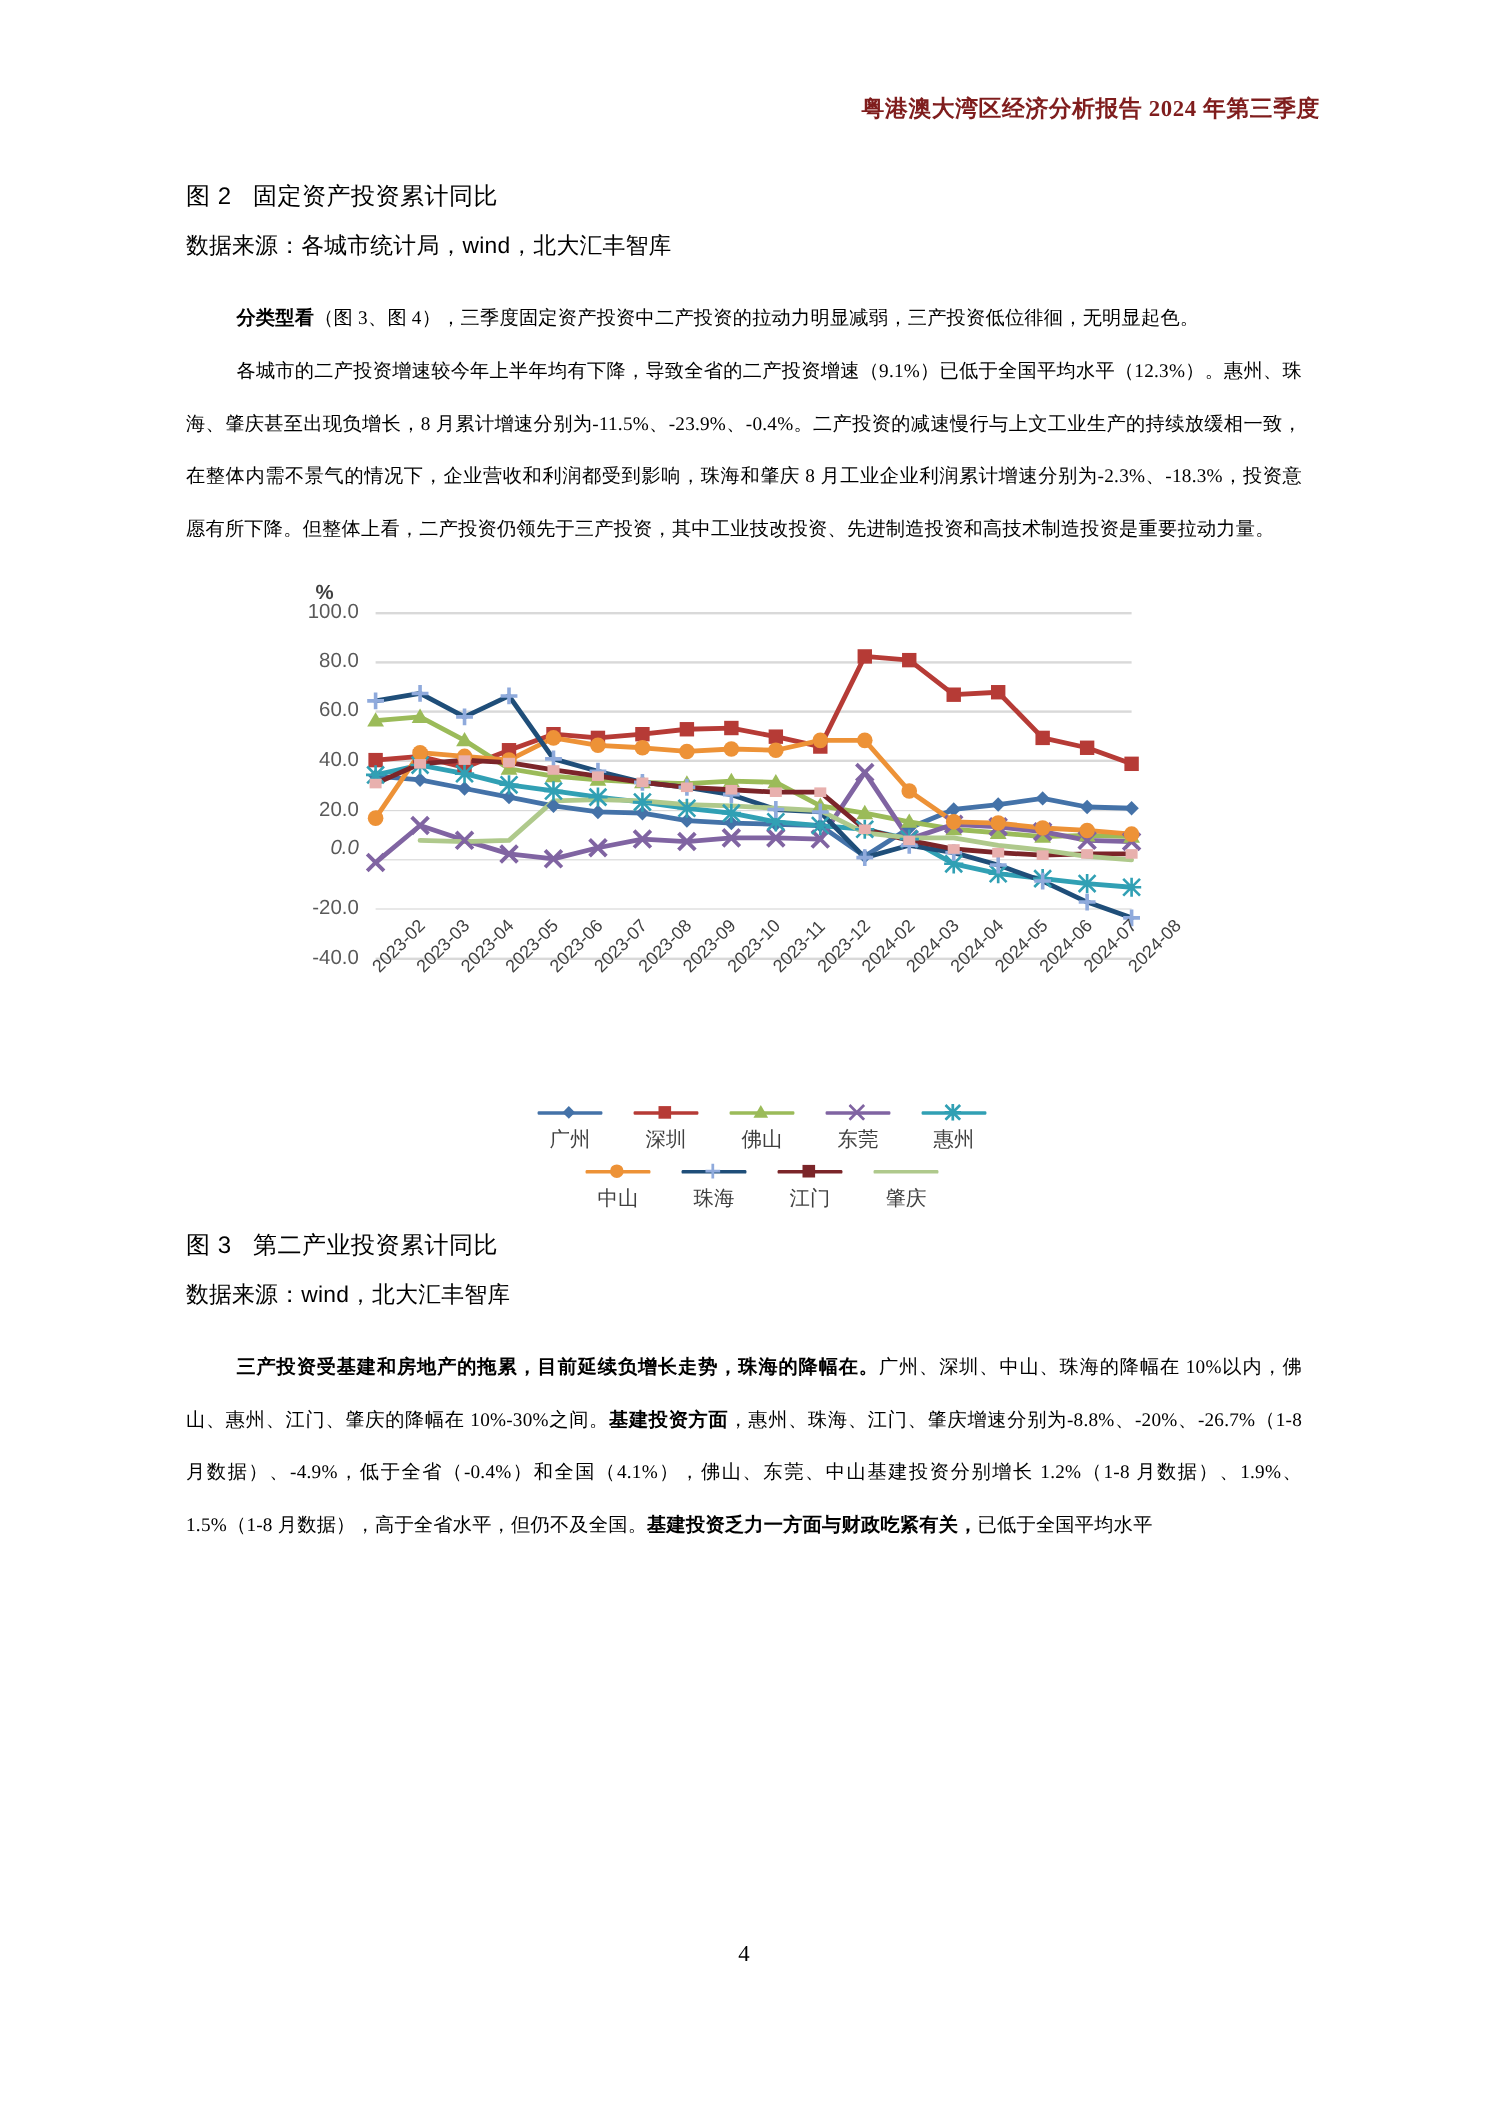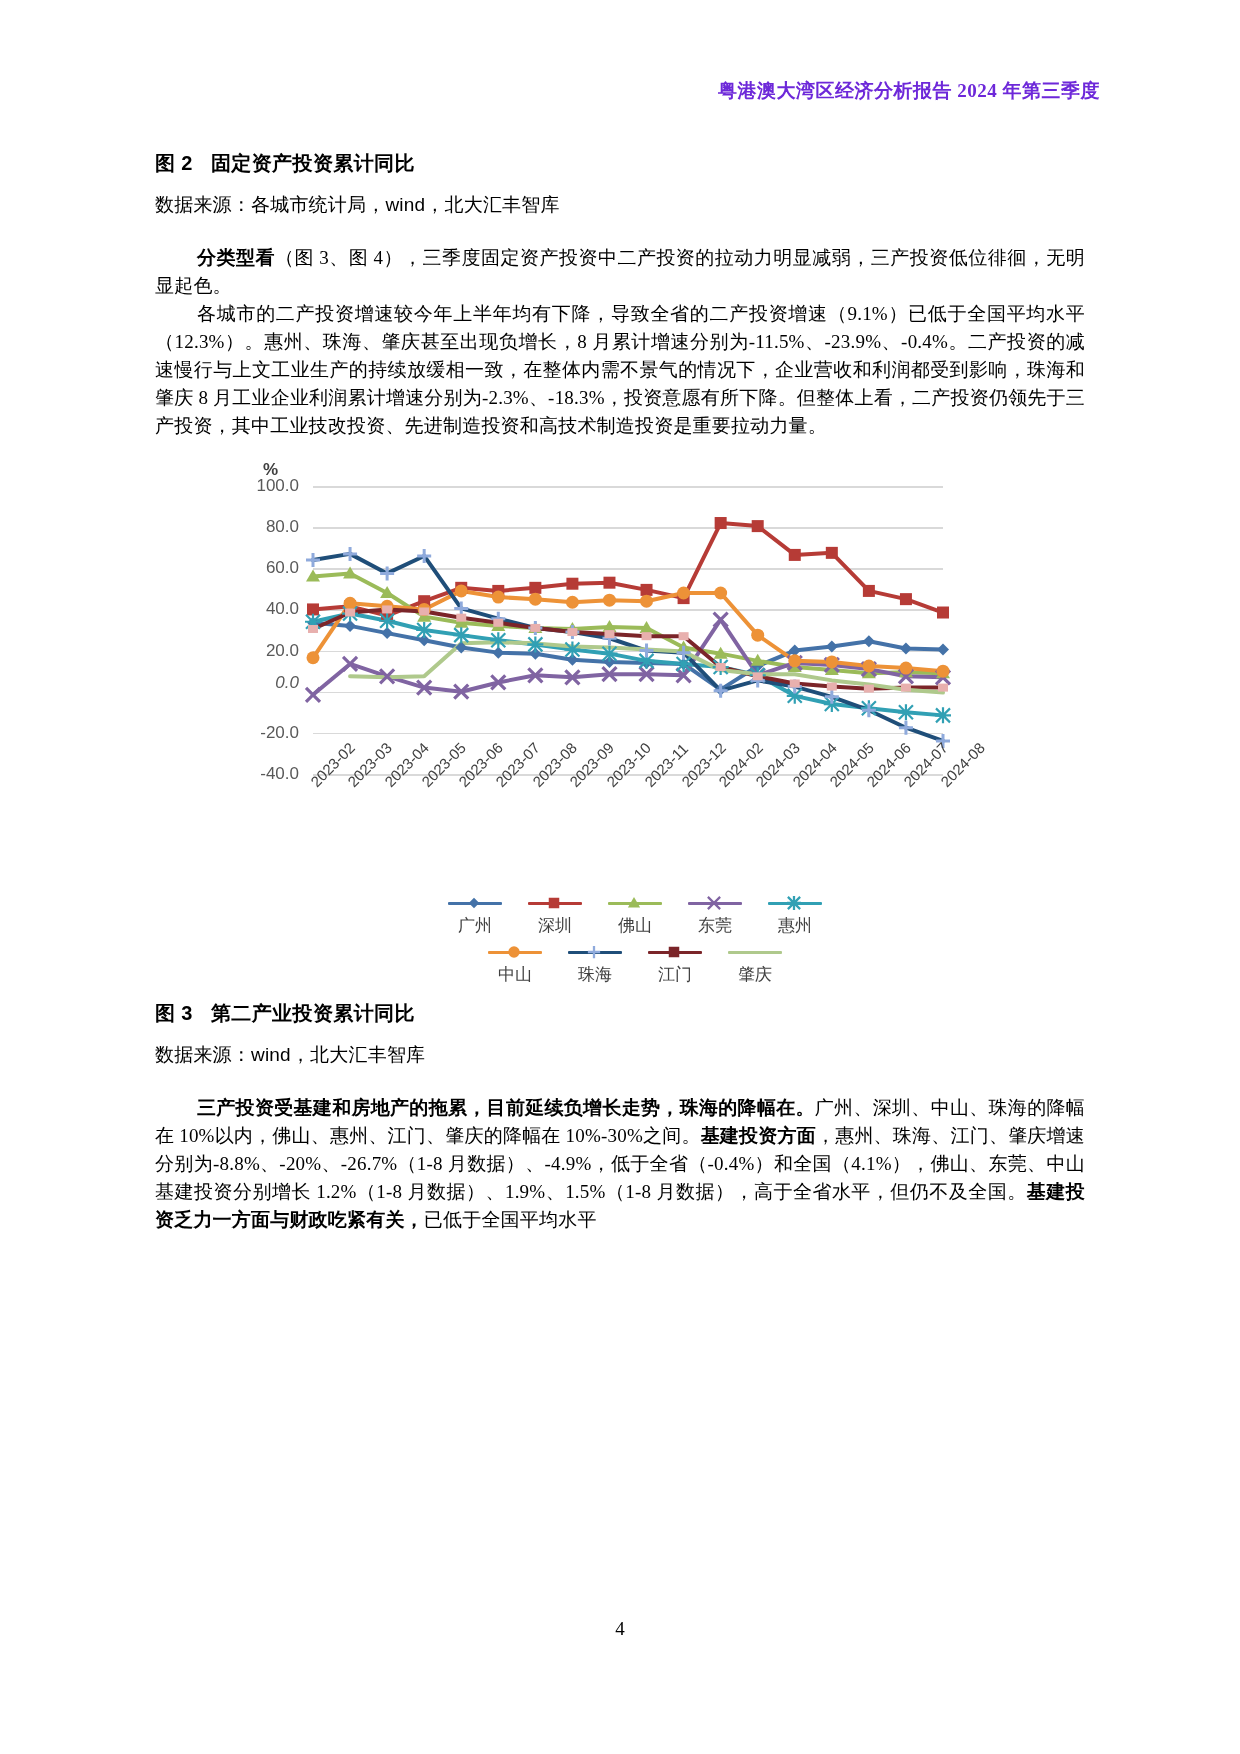--- a/index.html
+++ b/index.html
@@ -5,38 +5,38 @@
   html,body{margin:0;padding:0;}
   body{
     width:1240px;height:1754px;background:#ffffff;
     font-family:"Liberation Serif","DejaVu Serif",serif;
     color:#000;overflow:hidden;position:relative;
   }
   .page{position:relative;width:1240px;height:1754px;box-sizing:border-box;}
 
   .header{
     position:absolute;top:78px;left:0;width:1100px;text-align:right;
-    font-size:19px;color:#6d28d9;letter-spacing:.5px;
+    font-size:19px;color:#7f1d1d;letter-spacing:.5px;
     font-family:"Liberation Serif","DejaVu Serif",serif;font-weight:600;
   }
 
   .content{position:absolute;left:155px;top:150px;width:930px;}
 
   .fig-title{
-    font-size:20px;font-weight:bold;margin:0 0 7px 0;letter-spacing:.4px;
+    font-size:20px;font-weight:normal;margin:0 0 7px 0;letter-spacing:.4px;
     font-family:"Liberation Sans","DejaVu Sans",sans-serif;
   }
   .fig-title .idx{display:inline-block;margin-right:18px;}
   .fig-src{
     font-size:19px;margin:15px 0 26px 0;letter-spacing:.2px;
     font-family:"Liberation Sans","DejaVu Sans",sans-serif;
   }
 
   p.body{
-    font-size:19px;line-height:28px;margin:0 0 0 0;text-align:justify;
+    font-size:16px;line-height:44px;margin:0 0 0 0;text-align:justify;
     text-justify:inter-ideograph;letter-spacing:.2px;
   }
   p.body.indent{text-indent:42px;}
   .b{font-weight:bold;}
 
   
   .chart-wrap{position:relative;width:930px;height:520px;margin:16px 0 0 0;}
   .chart-unit{
     position:absolute;left:108px;top:4px;font-size:17px;font-weight:bold;
     font-family:"Liberation Sans","DejaVu Sans",sans-serif;color:#404040;

